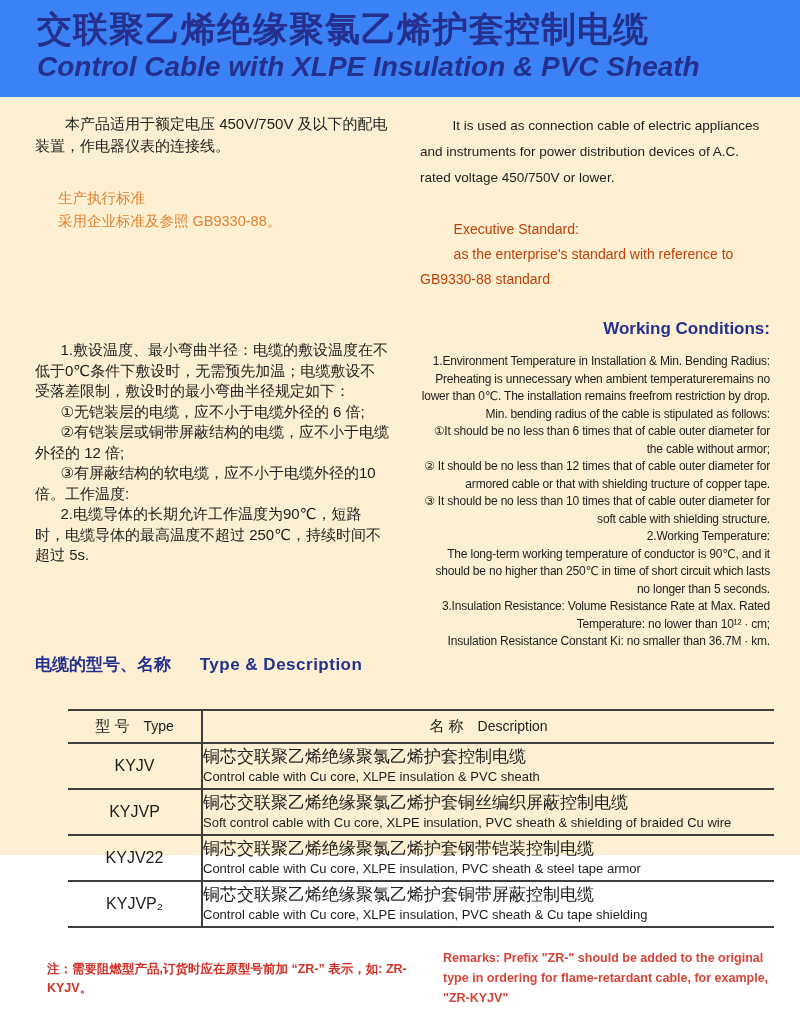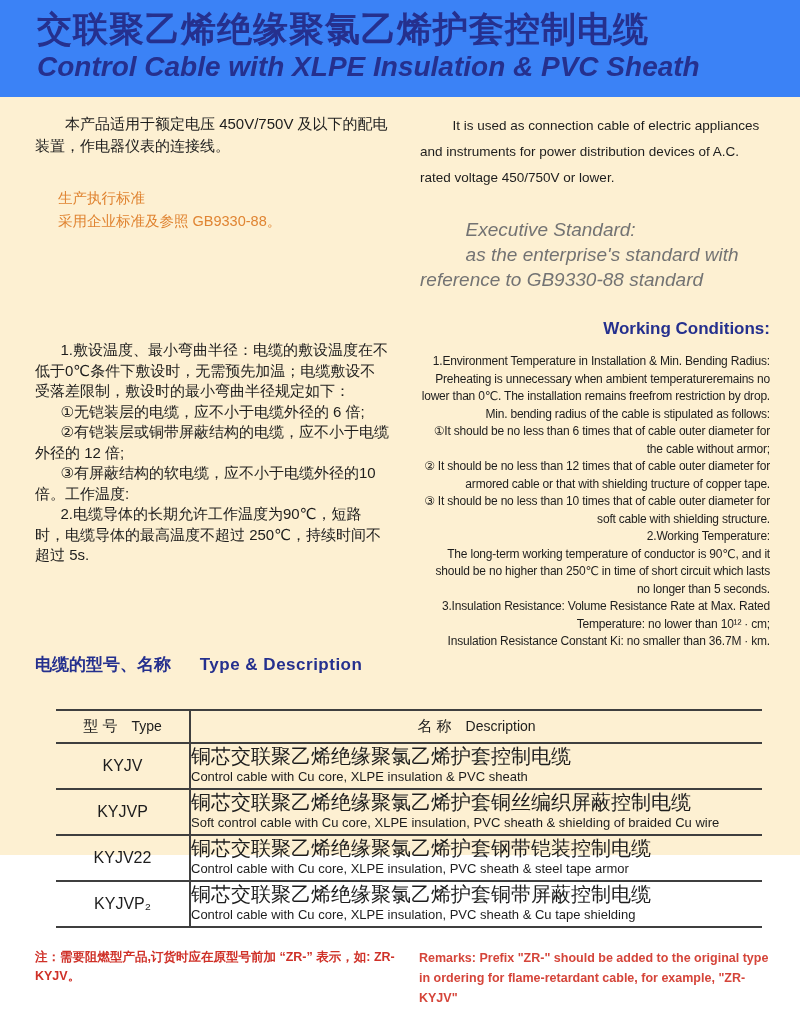--- a/index.html
+++ b/index.html
@@ -30,59 +30,59 @@
   }
   .two-col{display:flex;}
   .col-l{width:355px;flex:none;margin-right:30px;}
   .col-r{flex:1;min-width:0;}
 
   
   .intro-zh{margin:0;font-size:15px;line-height:22px;text-indent:2em;color:#1d1d1d;}
   .intro-en{margin:0;font-size:13.5px;line-height:26px;text-indent:2.4em;color:#1d1d1d;}
   .standard-zh{margin-top:30px;padding-left:23px;color:#e08432;font-size:14.5px;line-height:23px;}
   .standard-zh p{margin:0;}
-  .standard-en{margin-top:26px;color:#737373;font-size:19px;line-height:25px;font-style:italic;}
+  .standard-en{margin-top:26px;color:#c2410c;font-size:14px;line-height:25px;}
   .standard-en p{margin:0;text-indent:2.4em;}
 
   
   .conditions{margin-top:26px;height:352px;overflow:hidden;}
   .cond-heading{margin:0;font-size:17px;font-weight:bold;color:#25308e;line-height:22px;}
   .cond-heading.align-r{text-align:right;}
   .zh-body{margin-top:22px;font-size:15px;line-height:20.5px;color:#1d1d1d;}
   .zh-body p{margin:0;text-indent:1.7em;}
   .en-body{margin-top:13px;font-size:12px;line-height:17.5px;letter-spacing:-0.2px;color:#1d1d1d;}
   .en-body p{margin:0;text-align:right;}
 
   
   .type-heading{
     position:absolute;left:35px;top:556px;margin:0;
     font-size:17px;font-weight:bold;color:#25308e;
   }
   .type-heading .en-part{margin-left:24px;letter-spacing:0.5px;}
 
   .cable-table{
-    position:absolute;left:56px;top:612px;
+    position:absolute;left:68px;top:612px;
     width:706px;border-collapse:collapse;table-layout:fixed;
     border-bottom:2px solid #3f3f3f;
   }
   .cable-table tr{border-top:2px solid #3f3f3f;}
   .cable-table th,.cable-table td{padding:0;font-weight:normal;}
   .col-type{width:133px;border-right:2px solid #3f3f3f;text-align:center;}
   .hdr-row{height:33px;}
   .hdr-cell{font-size:15px;color:#1d1d1d;}
   .hdr-cell .lat{margin-left:14px;font-size:14px;}
   .data-row{height:46px;}
   .type-cell{font-size:16px;color:#1d1d1d;}
   .desc-cell{padding:3px 8px 3px 17px;vertical-align:middle;}
-  .desc-zh{margin:0;font-size:20px;line-height:21px;color:#1d1d1d;}
+  .desc-zh{margin:0;font-size:17px;line-height:21px;color:#1d1d1d;}
   .desc-en{margin:0;font-size:13px;line-height:19px;color:#1d1d1d;}
 
   
   .notes{position:absolute;left:35px;top:851px;right:30px;display:flex;}
-  .note-zh{width:372px;flex:none;margin:0;color:#cf3128;font-size:12.5px;
+  .note-zh{width:372px;flex:none;margin:12px;color:#cf3128;font-size:12.5px;
     font-weight:bold;line-height:19px;}
   .note-en{flex:1;margin:0;padding-left:12px;color:#d5453a;font-size:12.5px;
     font-weight:bold;line-height:20px;}
 </style>
 </head>
 <body>
 
 <div class="page">
 
   <div class="masthead">

